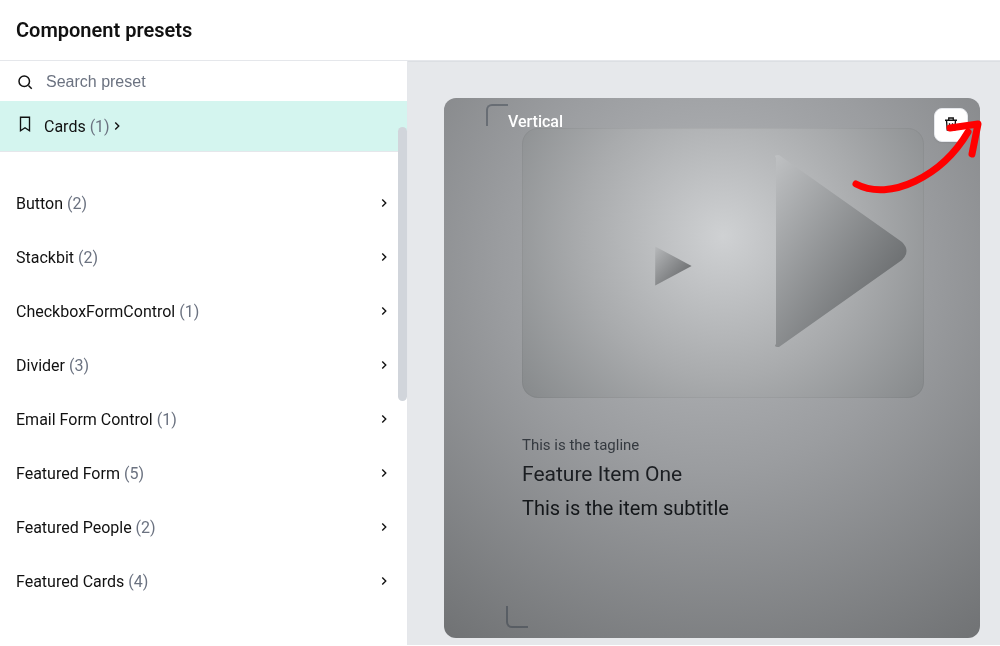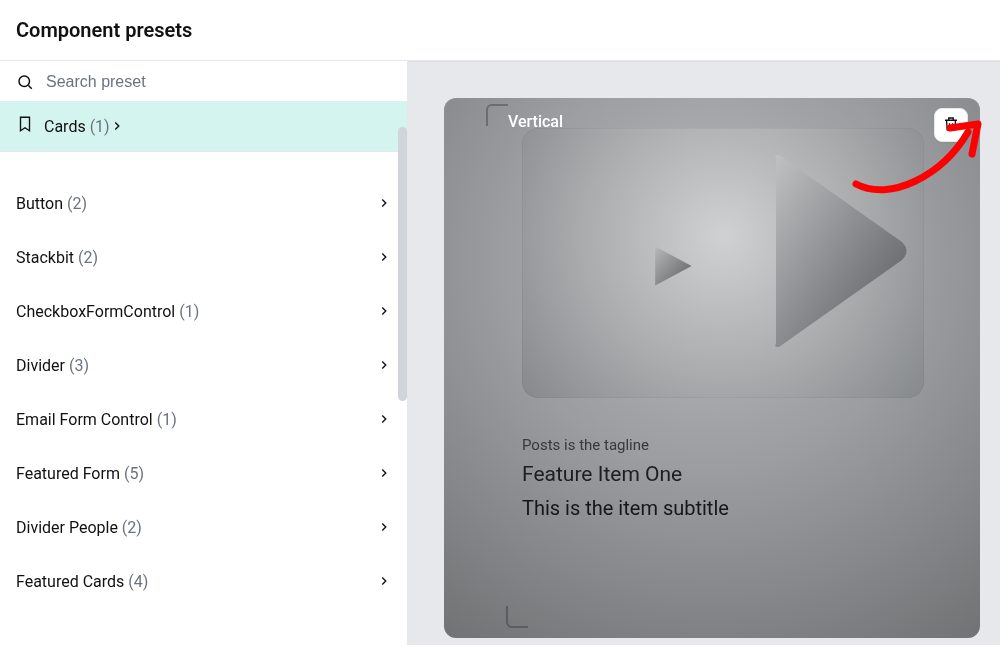--- a/index.html
+++ b/index.html
@@ -254,21 +254,21 @@
           <span class="count-muted">(5)</span>
         </span>
         <span class="chevron">
             <svg width="14" height="14" viewBox="0 0 24 24" fill="none" stroke="#111" stroke-width="2.4">
               <polyline points="9 6 15 12 9 18"></polyline>
             </svg>
           </span>
       </div>
       <div class="list-item">
         <span class="list-label">
-          <span>Divider People</span>
+          <span>Featured People</span>
           <span class="count-muted">(2)</span>
         </span>
         <span class="chevron">
             <svg width="14" height="14" viewBox="0 0 24 24" fill="none" stroke="#111" stroke-width="2.4">
               <polyline points="9 6 15 12 9 18"></polyline>
             </svg>
           </span>
       </div>
       <div class="list-item">
         <span class="list-label">
@@ -322,21 +322,21 @@
               <path d="M4 7h16"></path>
               <path d="M9 7V4h6v3"></path>
               <path d="M6 7l1 13h10l1-13"></path>
               <path d="M10 11v6"></path>
               <path d="M14 11v6"></path>
             </svg>
         </span>
       </button>
 
       <div class="text-block">
-        <div class="tagline">Posts is the tagline</div>
+        <div class="tagline">This is the tagline</div>
         <div class="item-title">Feature Item One</div>
         <div class="subtitle">This is the item subtitle</div>
       </div>
 
       <div class="corner br"></div>
     </div>
 
     <div class="arrow-annot">
       <svg width="140" height="80" viewBox="0 0 140 80">
         <path d="M6 66 C 40 84, 92 58, 118 14" stroke="#ff0000" stroke-width="7" fill="none" stroke-linecap="round"></path>

